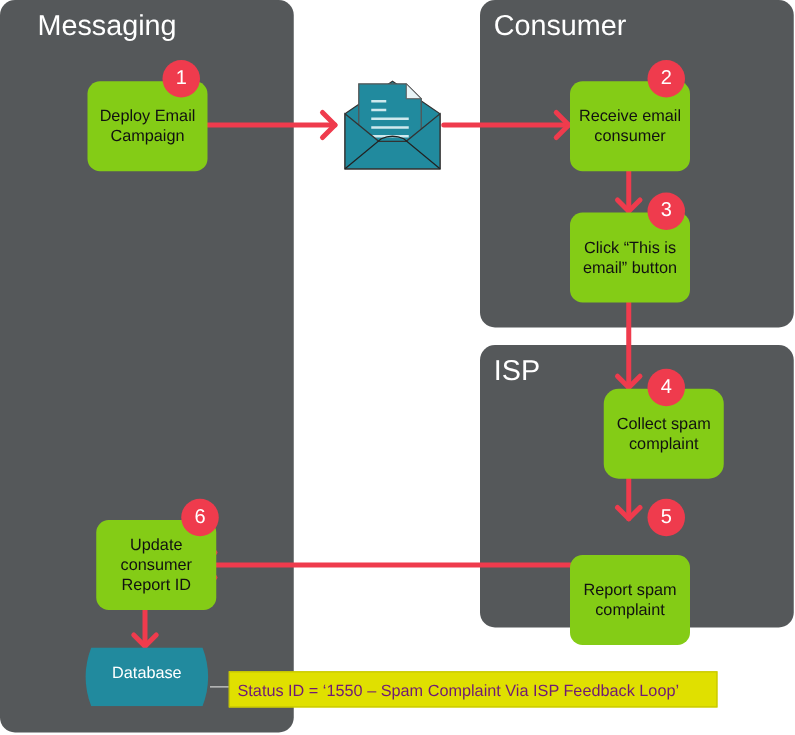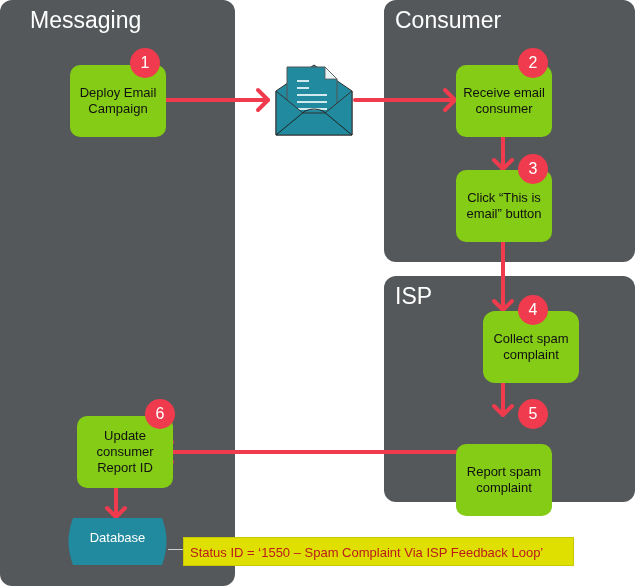--- a/index.html
+++ b/index.html
@@ -13,21 +13,21 @@
             padding: 0 6px; }
     .step span { display: block; }
     .badge { position: absolute; width: 30px; height: 30px; border-radius: 50%;
              background: #ef3b4d; color: #ffffff; font-size: 16px; line-height: 30px;
              text-align: center; }
     .db { position: absolute; left: 67px; top: 518px; width: 101px; height: 38px;
           color: #ffffff; font-size: 13px; display: flex; align-items: center; justify-content: center; }
     .db svg { position: absolute; left: 0; top: 0; }
     .db span { position: relative; }
     .callout { position: absolute; left: 183px; top: 537px; width: 391px; height: 29px;
-               background: #e0e000; color: #b91c1c; font-size: 13px; line-height: 29px;
+               background: #e0e000; color: #701a75; font-size: 13px; line-height: 29px;
                padding-left: 6px; box-sizing: border-box; border: 1px solid #c8c800; }
     .connector { position: absolute; left: 168px; top: 549px; width: 15px; height: 1px; background: #cfcfcf; }
     svg.arrows { position: absolute; left: 0; top: 0; }
     .envelope { position: absolute; left: 275px; top: 63px; }
   </style>
 </head>
 <body>
 
 <div class="panel" style="left:0;top:0;width:235px;height:586px;"></div>
 <div class="panel-title" style="left:30px;top:9px;">Messaging</div>

